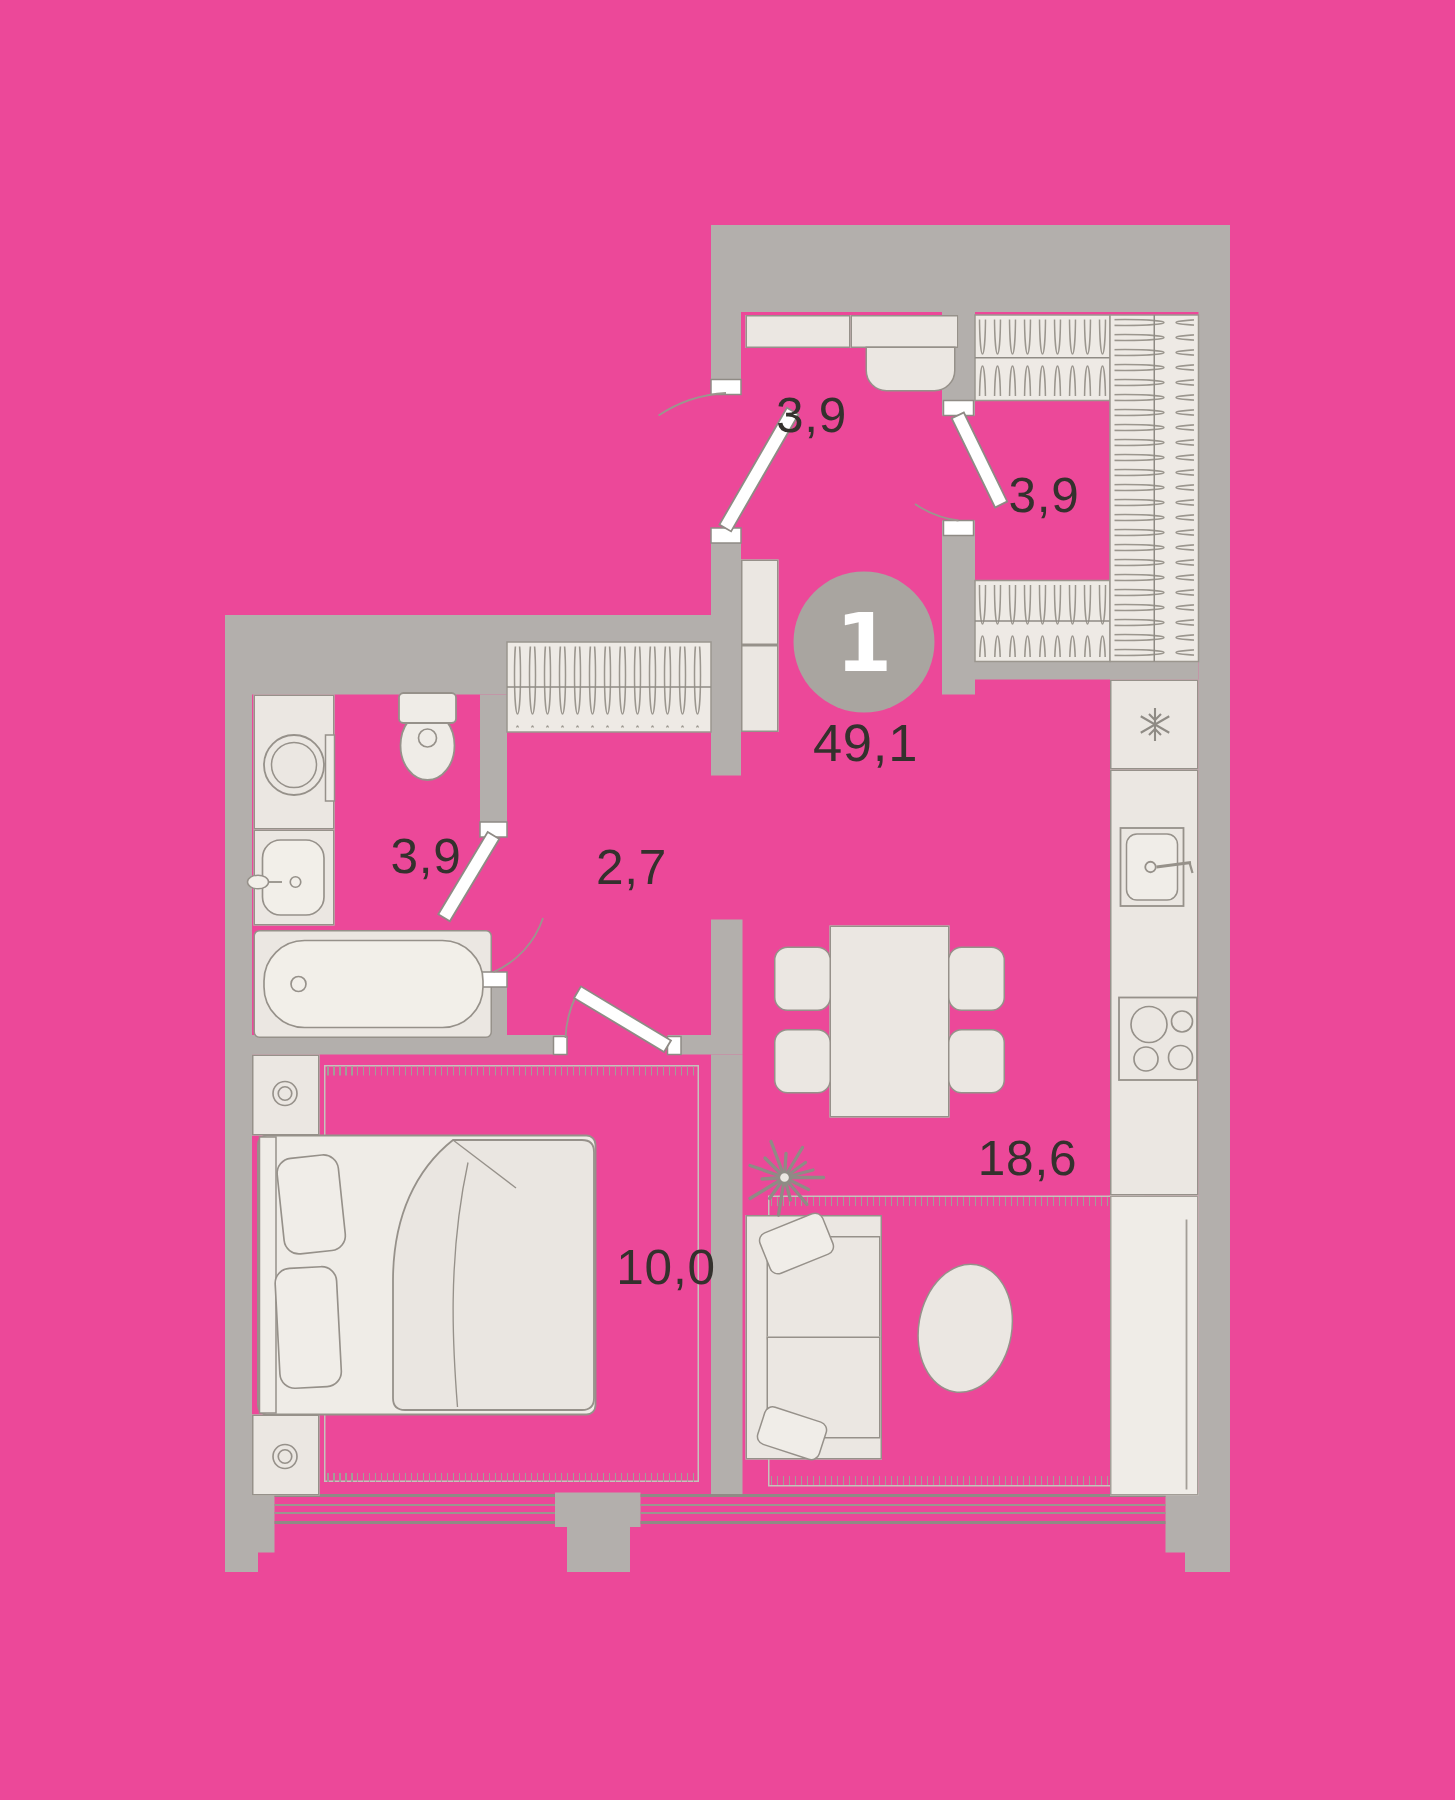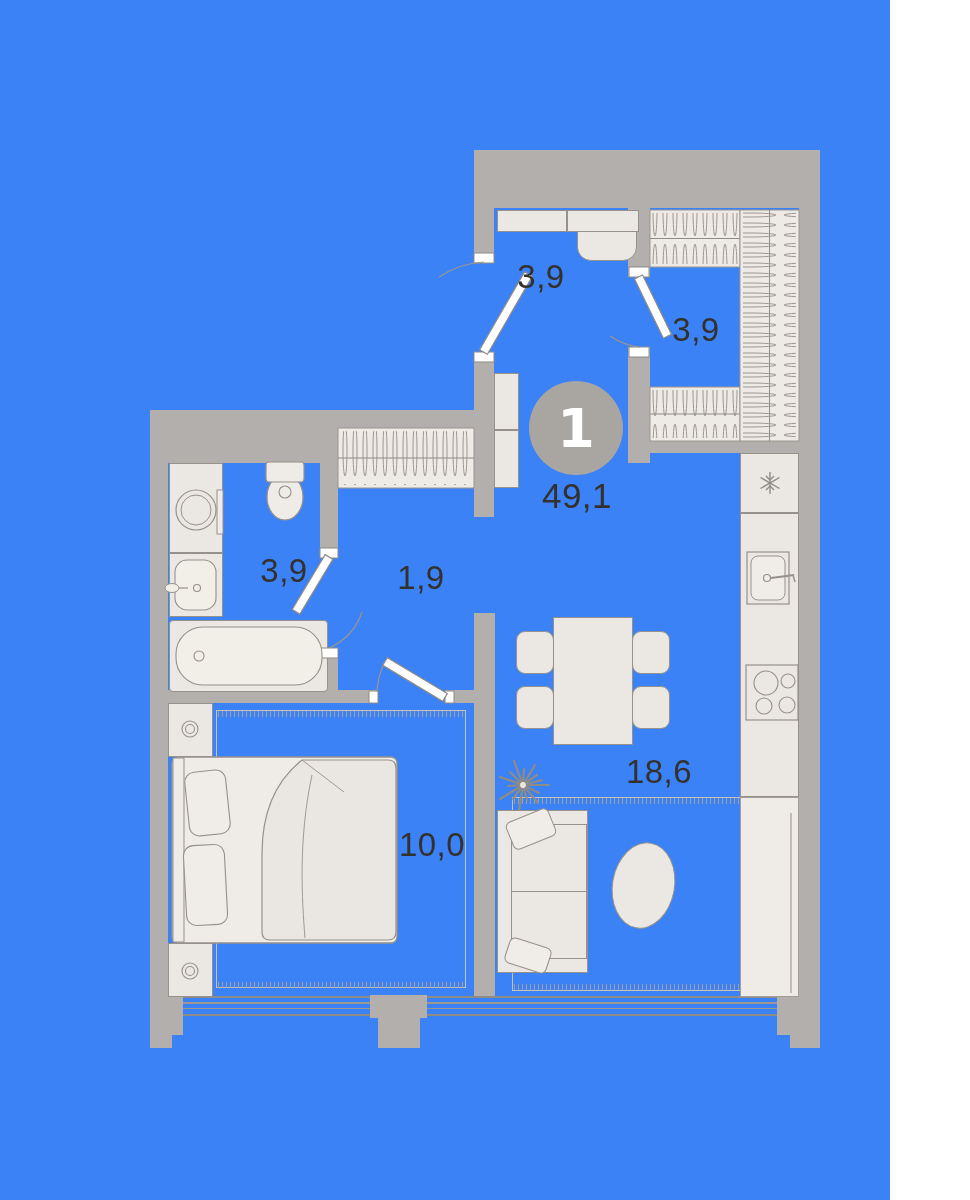--- a/index.html
+++ b/index.html
@@ -1,16 +1,16 @@
 <!DOCTYPE html>
 <html><head>
 <meta charset="utf-8">
 <style>
   html,body{margin:0;padding:0;background:#ffffff;}
-  #stage{position:relative;width:890px;height:1200px;background:#3b82f6;overflow:hidden;
+  #stage{position:relative;width:970px;height:1200px;background:#ec4899;overflow:hidden;
          font-family:"Liberation Sans", sans-serif;text-decoration:underline;}
   .wall{position:absolute;background:#b3afac;}
   .furn{position:absolute;background:#ebe7e2;border:1.3px solid #96918a;box-sizing:border-box;}
   .furn-light{position:absolute;background:#efece7;border:1px solid #a39e97;box-sizing:border-box;}
   .zone{position:absolute;border:1px solid #c6c2bc;box-sizing:border-box;}
   .ticks{position:absolute;height:6px;
          background:repeating-linear-gradient(90deg,#a29e97 0 1px,transparent 1px 4px);}
   .window{position:absolute;height:20px;box-sizing:border-box;
           border-top:2px solid #8f8b85;border-bottom:2px solid #8f8b85;
           background:repeating-linear-gradient(180deg,transparent 0 4.5px,#9b978f 4.5px 5.7px);}
@@ -223,21 +223,21 @@
       <line x1="523" y1="785" x2="535" y2="765"></line>
         <line x1="523" y1="785" x2="537" y2="775"></line>
       <line x1="523" y1="785" x2="542" y2="780"></line>
       <circle cx="523" cy="785" r="3.5" fill="#ebe7e2" stroke-width="1.2"></circle>
     </g>
   </svg>
 
   <div class="room-label" style="left:541px;top:277px">3,9</div>
   <div class="room-label" style="left:696px;top:330px">3,9</div>
   <div class="room-label" style="left:284px;top:571px">3,9</div>
-  <div class="room-label" style="left:421px;top:578px">1,9</div>
-  <div class="room-label" style="left:432px;top:845px">10,0</div>
-  <div class="room-label" style="left:659px;top:772px">18,6</div>
+  <div class="room-label" style="left:421px;top:578px">2,7</div>
+  <div class="room-label" style="left:444px;top:845px">10,0</div>
+  <div class="room-label" style="left:685px;top:772px">18,6</div>
   <div class="room-label" style="left:577px;top:496px;font-size:35px">49,1</div>
   <div id="badge">
     <span>1</span>
   </div>
 
 </div>
 
 </body></html>

